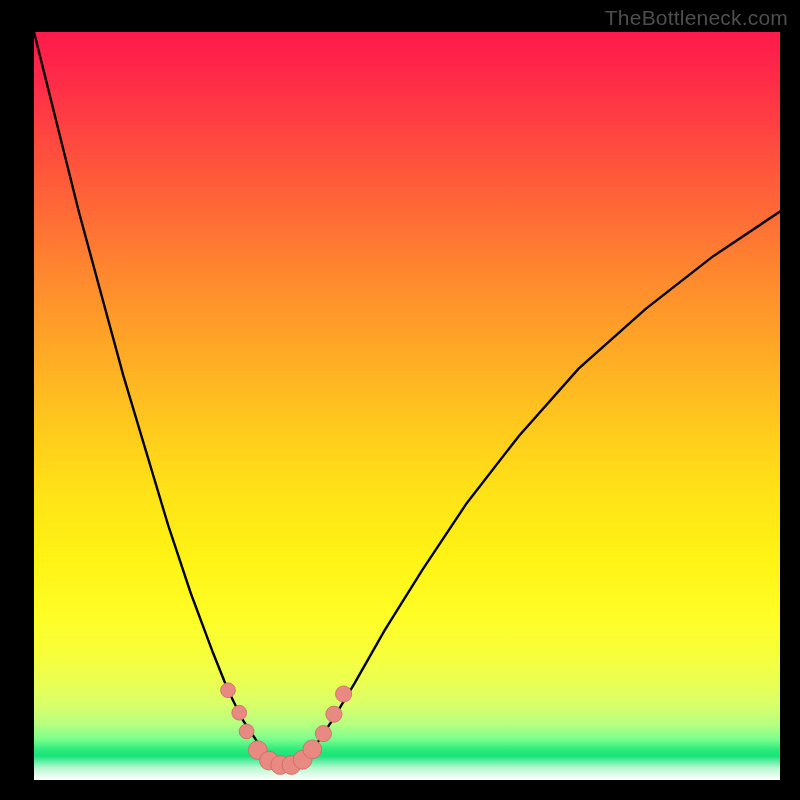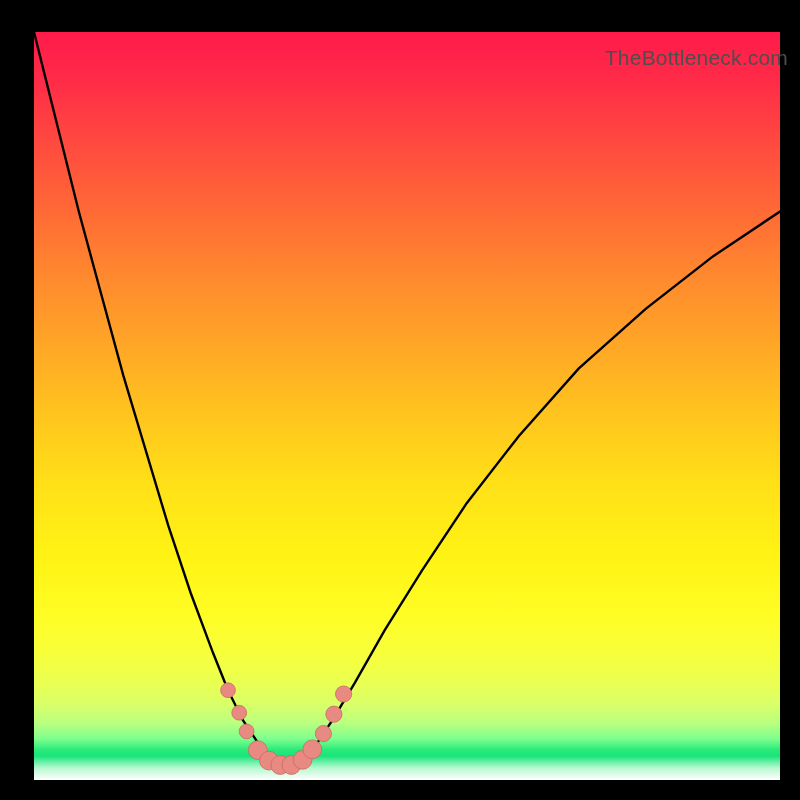--- a/index.html
+++ b/index.html
@@ -52,21 +52,20 @@
   }
   .watermark {
     position: absolute;
     top: 6px;
     right: 12px;
     color: #4e4e4e;
     font-size: 21px;
     font-weight: 500;
     letter-spacing: 0.2px;
     user-select: none;
-    margin-top: 40px;
   }
   svg.curve {
     position: absolute;
     left: 0;
     top: 0;
     width: 746px;
     height: 748px;
   }
 </style>
 </head>

